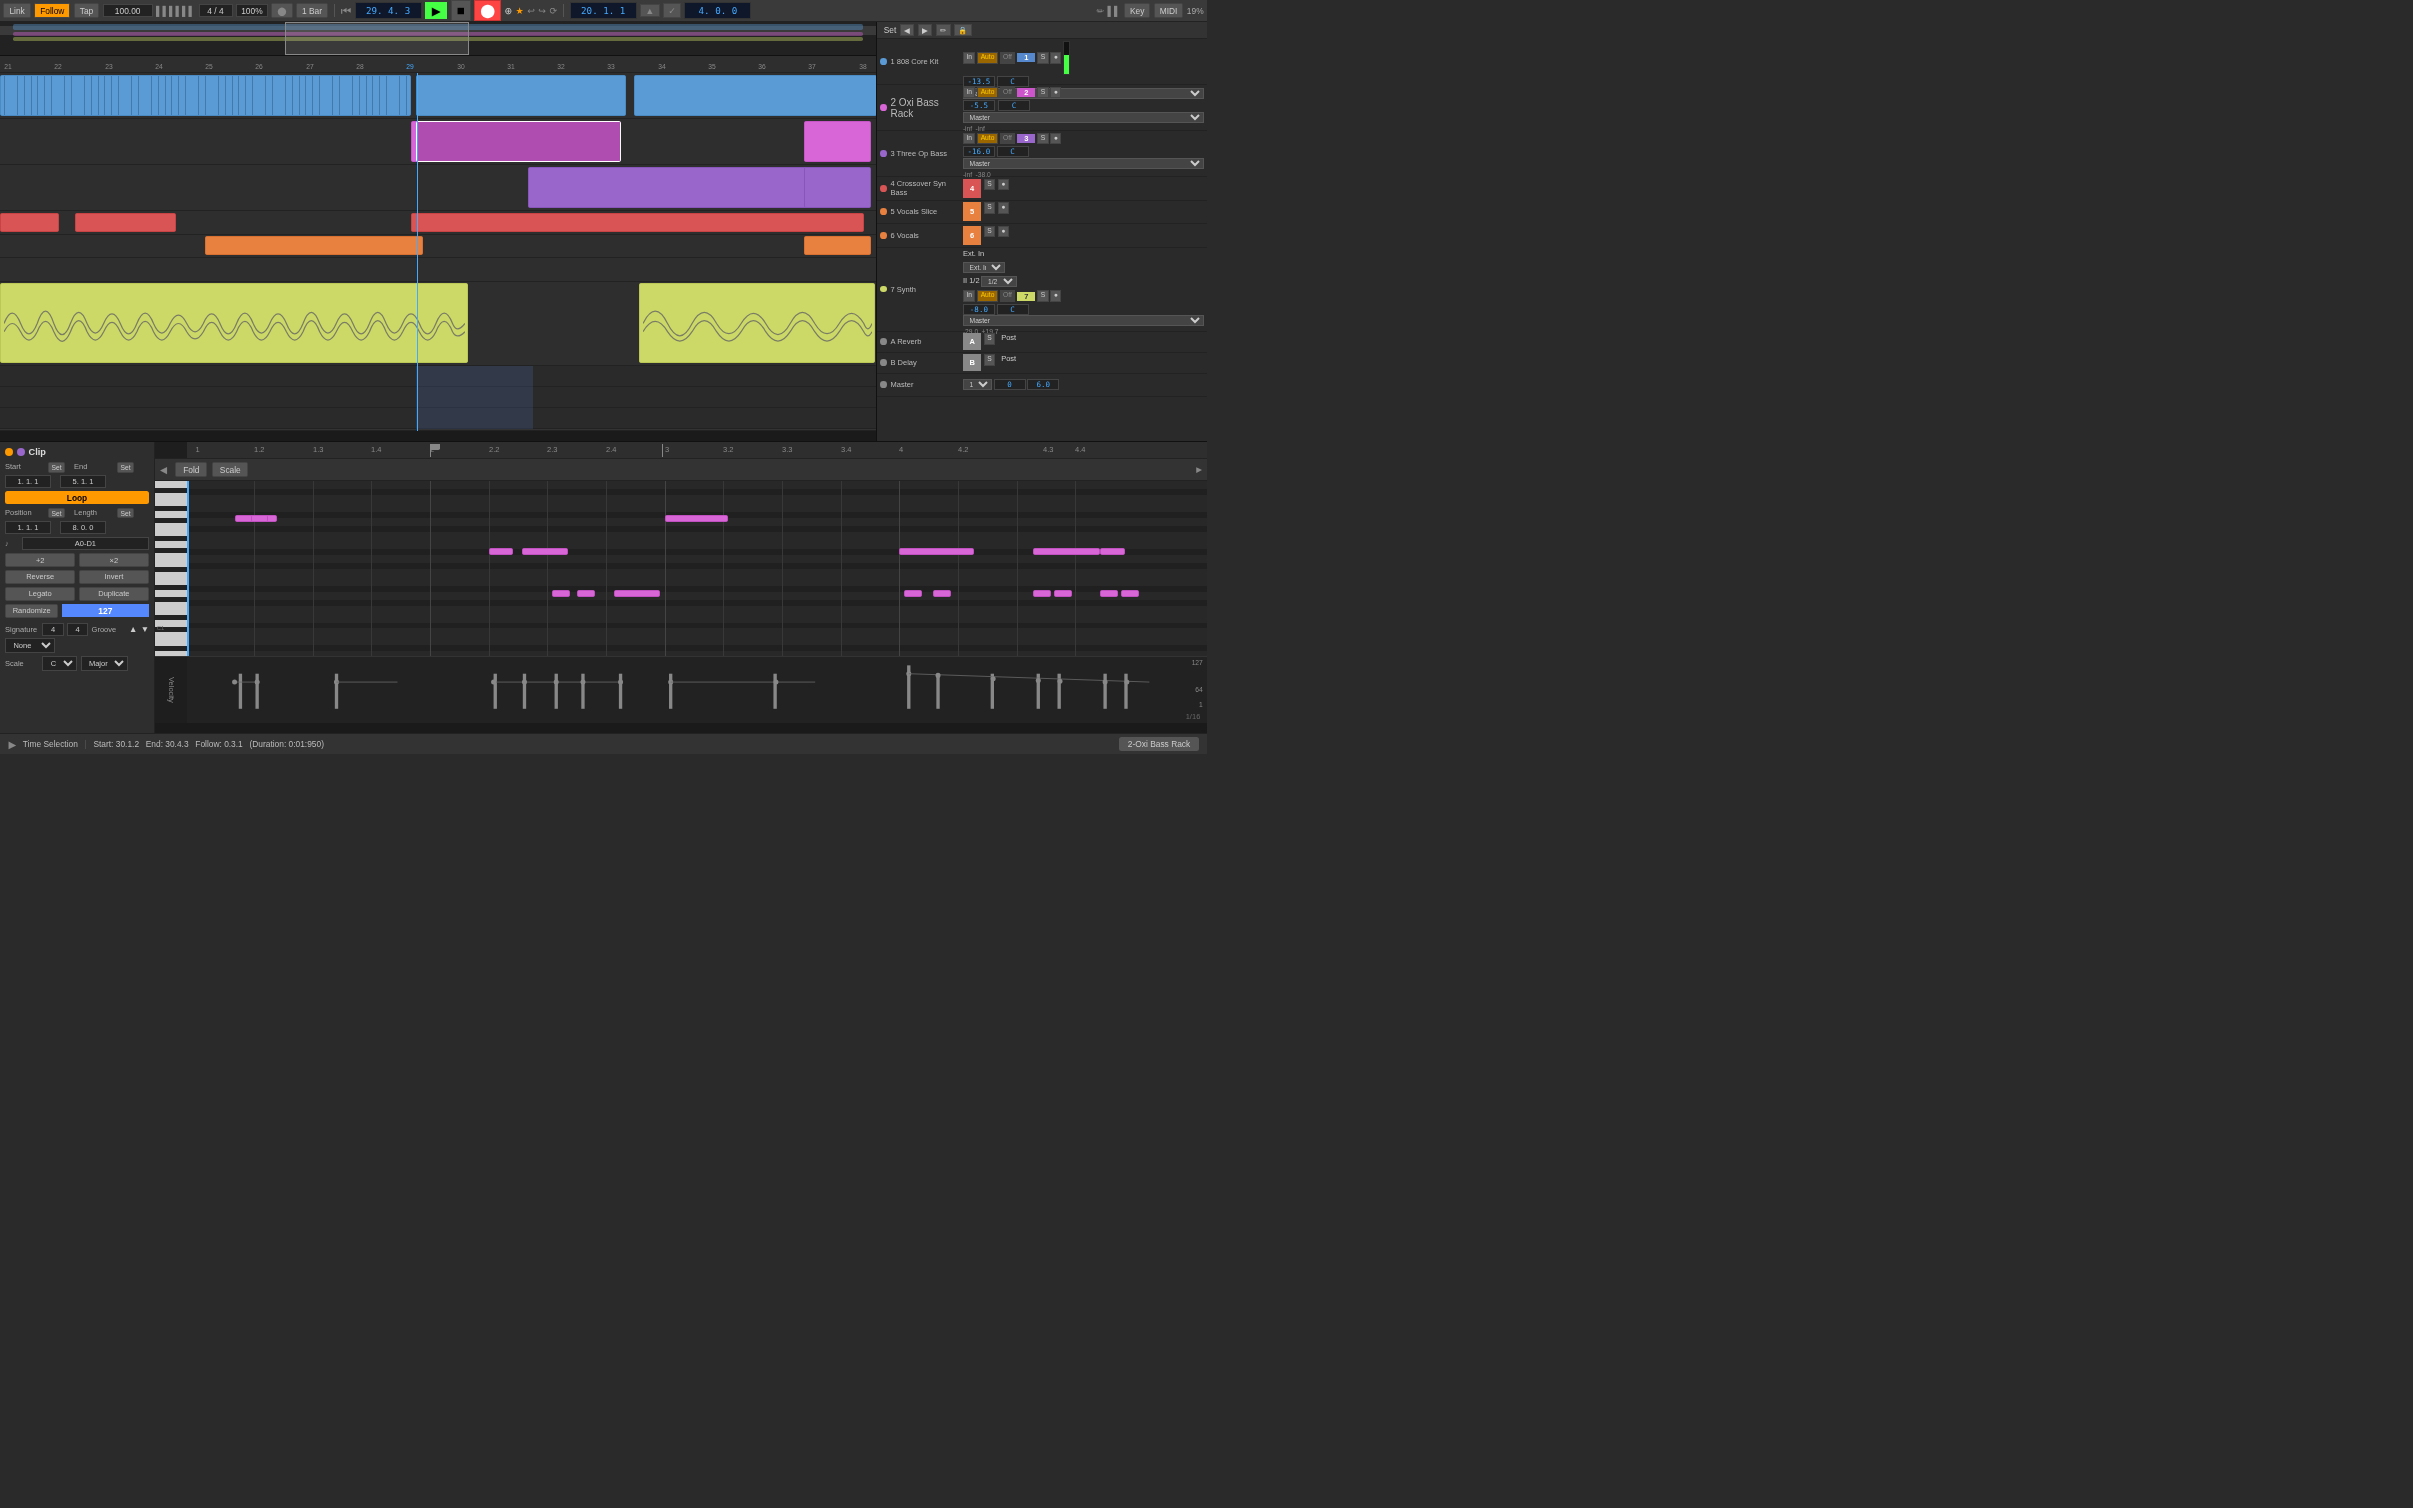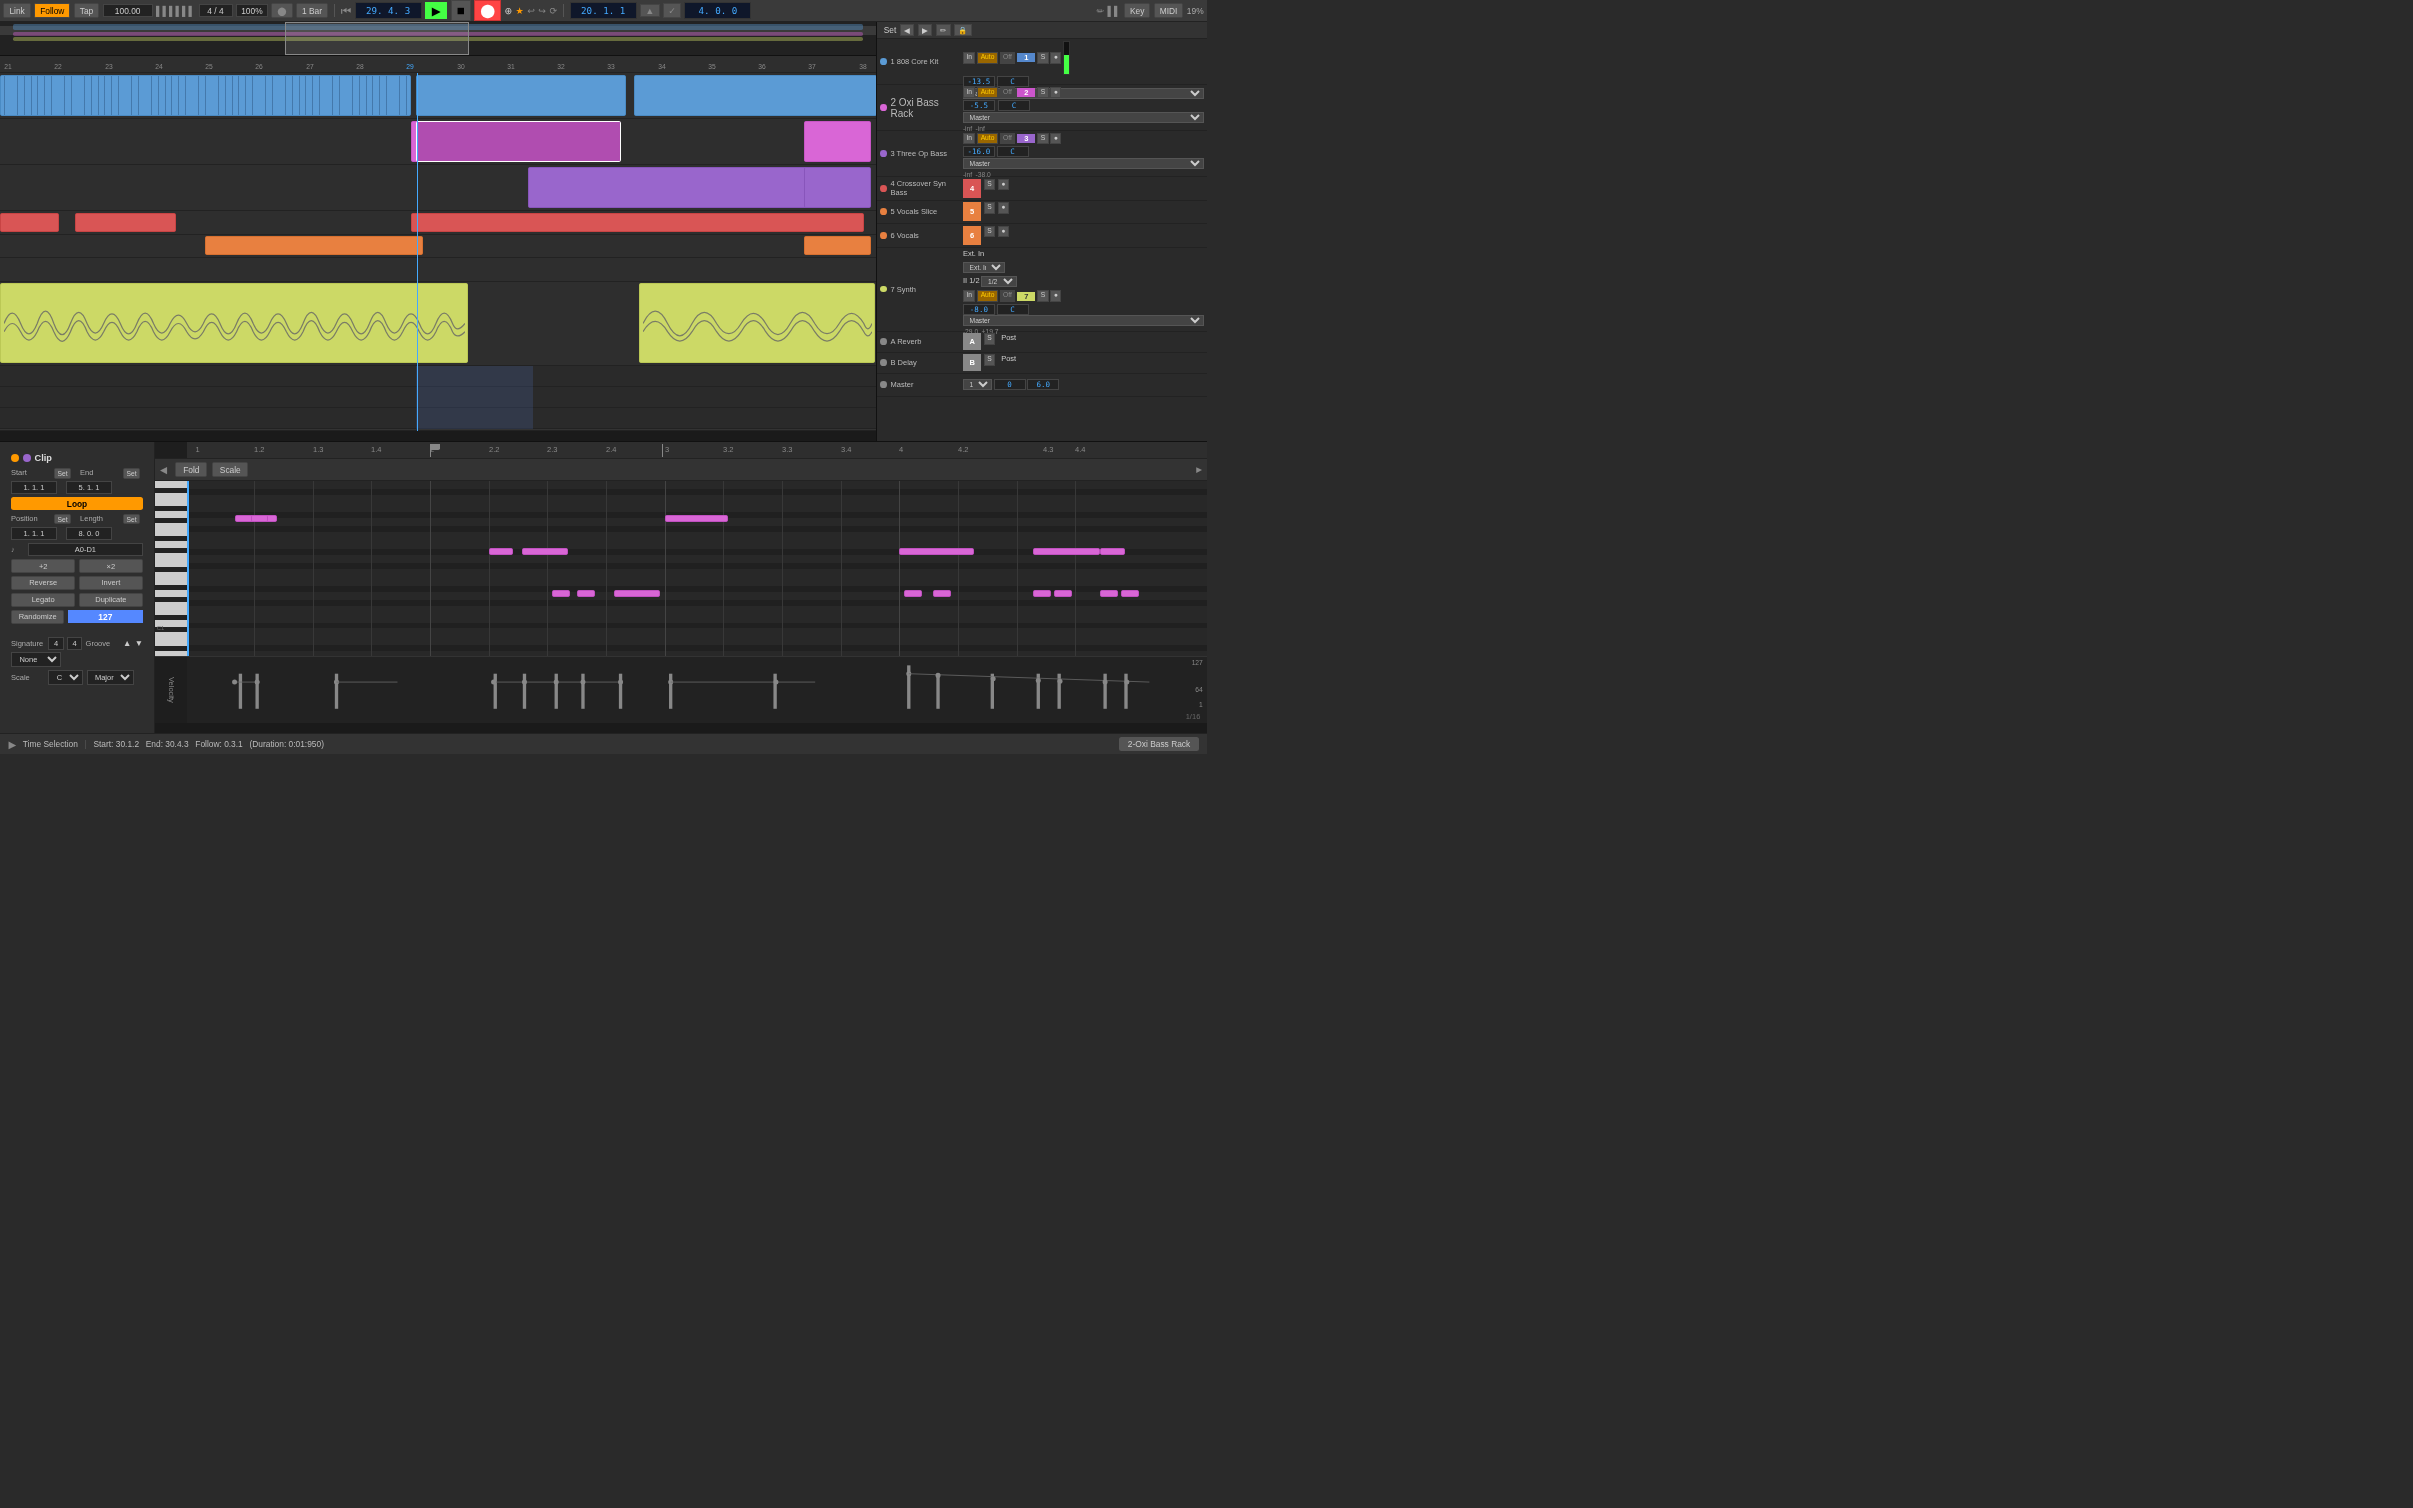--- a/index.html
+++ b/index.html
@@ -254,21 +254,21 @@
       flex: 1;
       display: flex;
       border-top: 1.7px solid #111;
     }
 
     
     #clip-panel {
       width: 155px;
       background: #2e2e2e;
       border-right: 0.8px solid #222;
-      padding: 11px;
+      padding: 5px;
       flex-shrink: 0;
     }
 
     .cp-header {
       display: flex;
       align-items: center;
       gap: 3.4px;
       margin-bottom: 5px;
     }
 
@@ -985,21 +985,21 @@
       <div style="display:flex; gap:3.4px; margin-bottom:2.5px;">
         <button class="cp-btn-full">Legato</button>
         <button class="cp-btn-full">Duplicate</button>
       </div>
 
       <div class="cp-randomize-row">
         <button class="cp-randomize-btn">Randomize</button>
         <div class="cp-rand-val">127</div>
       </div>
 
-      <div style="margin-top:13px;">
+      <div style="margin-top:5px;">
         <div style="display:flex; align-items:center; gap:3.4px; margin-bottom:2.5px;">
           <span class="cp-label">Signature</span>
           <div class="cp-sig-val">4</div>
           <div class="cp-sig-val">4</div>
           <span class="cp-label">Groove</span>
           <span style="font-size:8.4px; cursor:pointer; color:#ccc;">▲</span>
           <span style="font-size:8.4px; cursor:pointer; color:#ccc;">▼</span>
         </div>
         <div style="display:flex; align-items:center; gap:3.4px;">
           <select class="cp-groove-val">

